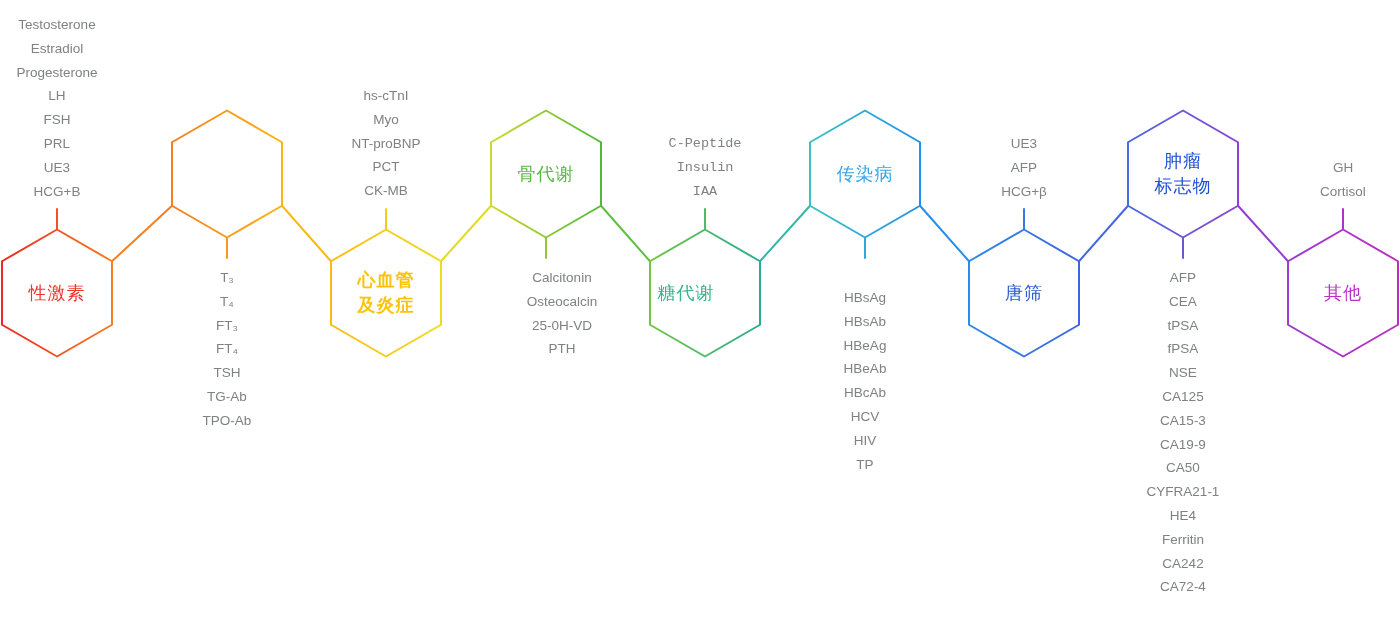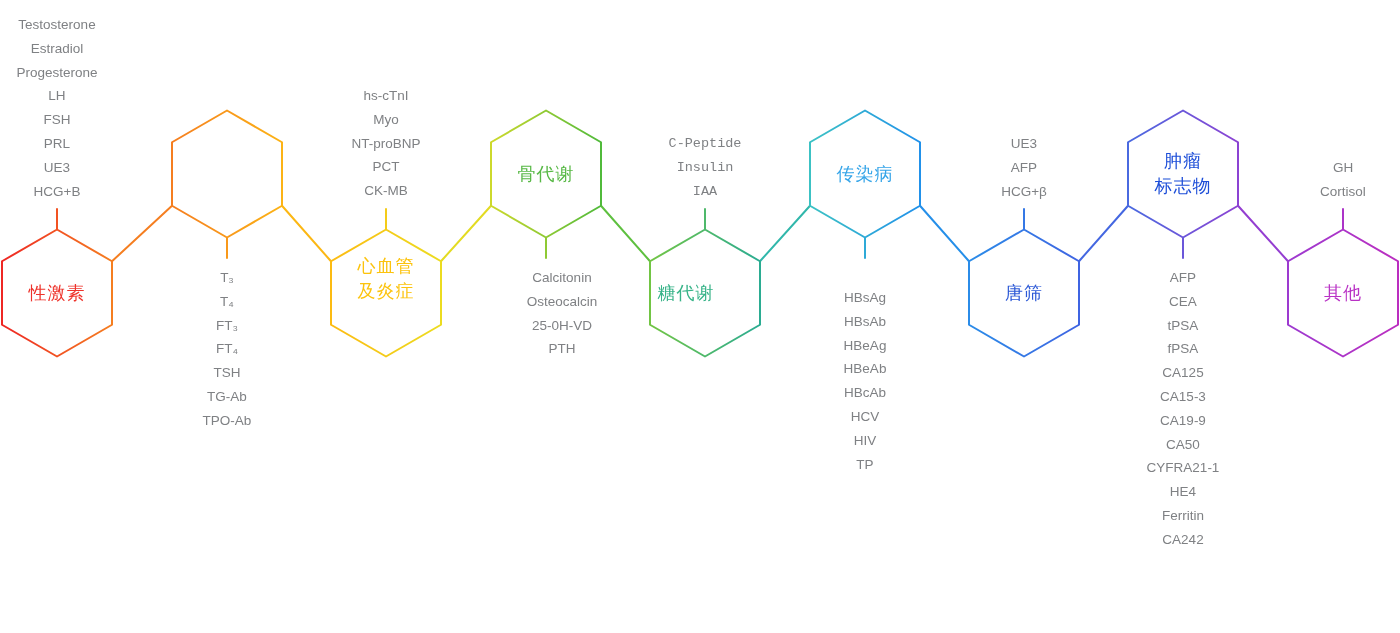--- a/index.html
+++ b/index.html
@@ -105,21 +105,21 @@
       <path d="M865 258 L865 237.5 M865 110.5 L920 142.25 L920 205.75 L865 237.5 L810 205.75 L810 142.25 Z" stroke="url(#g6)"></path>
       <path d="M1024 209 L1024 229.5 M1024 229.5 L1079 261.25 L1079 324.75 L1024 356.5 L969 324.75 L969 261.25 Z" stroke="url(#g7)"></path>
       <path d="M1183 258 L1183 237.5 M1183 110.5 L1238 142.25 L1238 205.75 L1183 237.5 L1128 205.75 L1128 142.25 Z" stroke="url(#g8)"></path>
       <path d="M1343 209 L1343 229.5 M1343 229.5 L1398 261.25 L1398 324.75 L1343 356.5 L1288 324.75 L1288 261.25 Z" stroke="url(#g9)"></path>
     </g>
   </svg>
 
   <div class="hex-label" style="left: -23px; top: 281px; color: rgb(238, 51, 43);">
     <div>性激素</div>
   </div>
-  <div class="hex-label" style="left: 306px; top: 254px; color: rgb(252, 195, 13);">
+  <div class="hex-label" style="left: 306px; top: 268px; color: rgb(252, 195, 13); font-weight: bold;">
     <div>心血管</div>
     <div>及炎症</div>
   </div>
   <div class="hex-label" style="left: 466px; top: 162px; color: rgb(87, 184, 69);">
     <div>骨代谢</div>
   </div>
   <div class="hex-label" style="left: 606px; top: 281px; color: rgb(55, 179, 136);">
     <div>糖代谢</div>
   </div>
   <div class="hex-label" style="left: 785px; top: 162px; color: rgb(52, 164, 232);">
@@ -186,27 +186,29 @@
   <div class="item-list" style="left:944px; top:132px;">
       <div class="list-item">UE3</div>
       <div class="list-item">AFP</div>
       <div class="list-item">HCG+β</div>
     </div>
   <div class="item-list" style="left:1103px; top:266px;">
       <div class="list-item">AFP</div>
       <div class="list-item">CEA</div>
       <div class="list-item">tPSA</div>
       <div class="list-item">fPSA</div>
+      <div class="list-item">NSE</div>
       <div class="list-item">CA125</div>
       <div class="list-item">CA15-3</div>
       <div class="list-item">CA19-9</div>
       <div class="list-item">CA50</div>
       <div class="list-item">CYFRA21-1</div>
       <div class="list-item">HE4</div>
       <div class="list-item">Ferritin</div>
       <div class="list-item">CA242</div>
+      <div class="list-item">CA72-4</div>
     </div>
   <div class="item-list" style="left:1263px; top:156px;">
       <div class="list-item">GH</div>
       <div class="list-item">Cortisol</div>
     </div>
 
 </div>
 
 </body></html>

